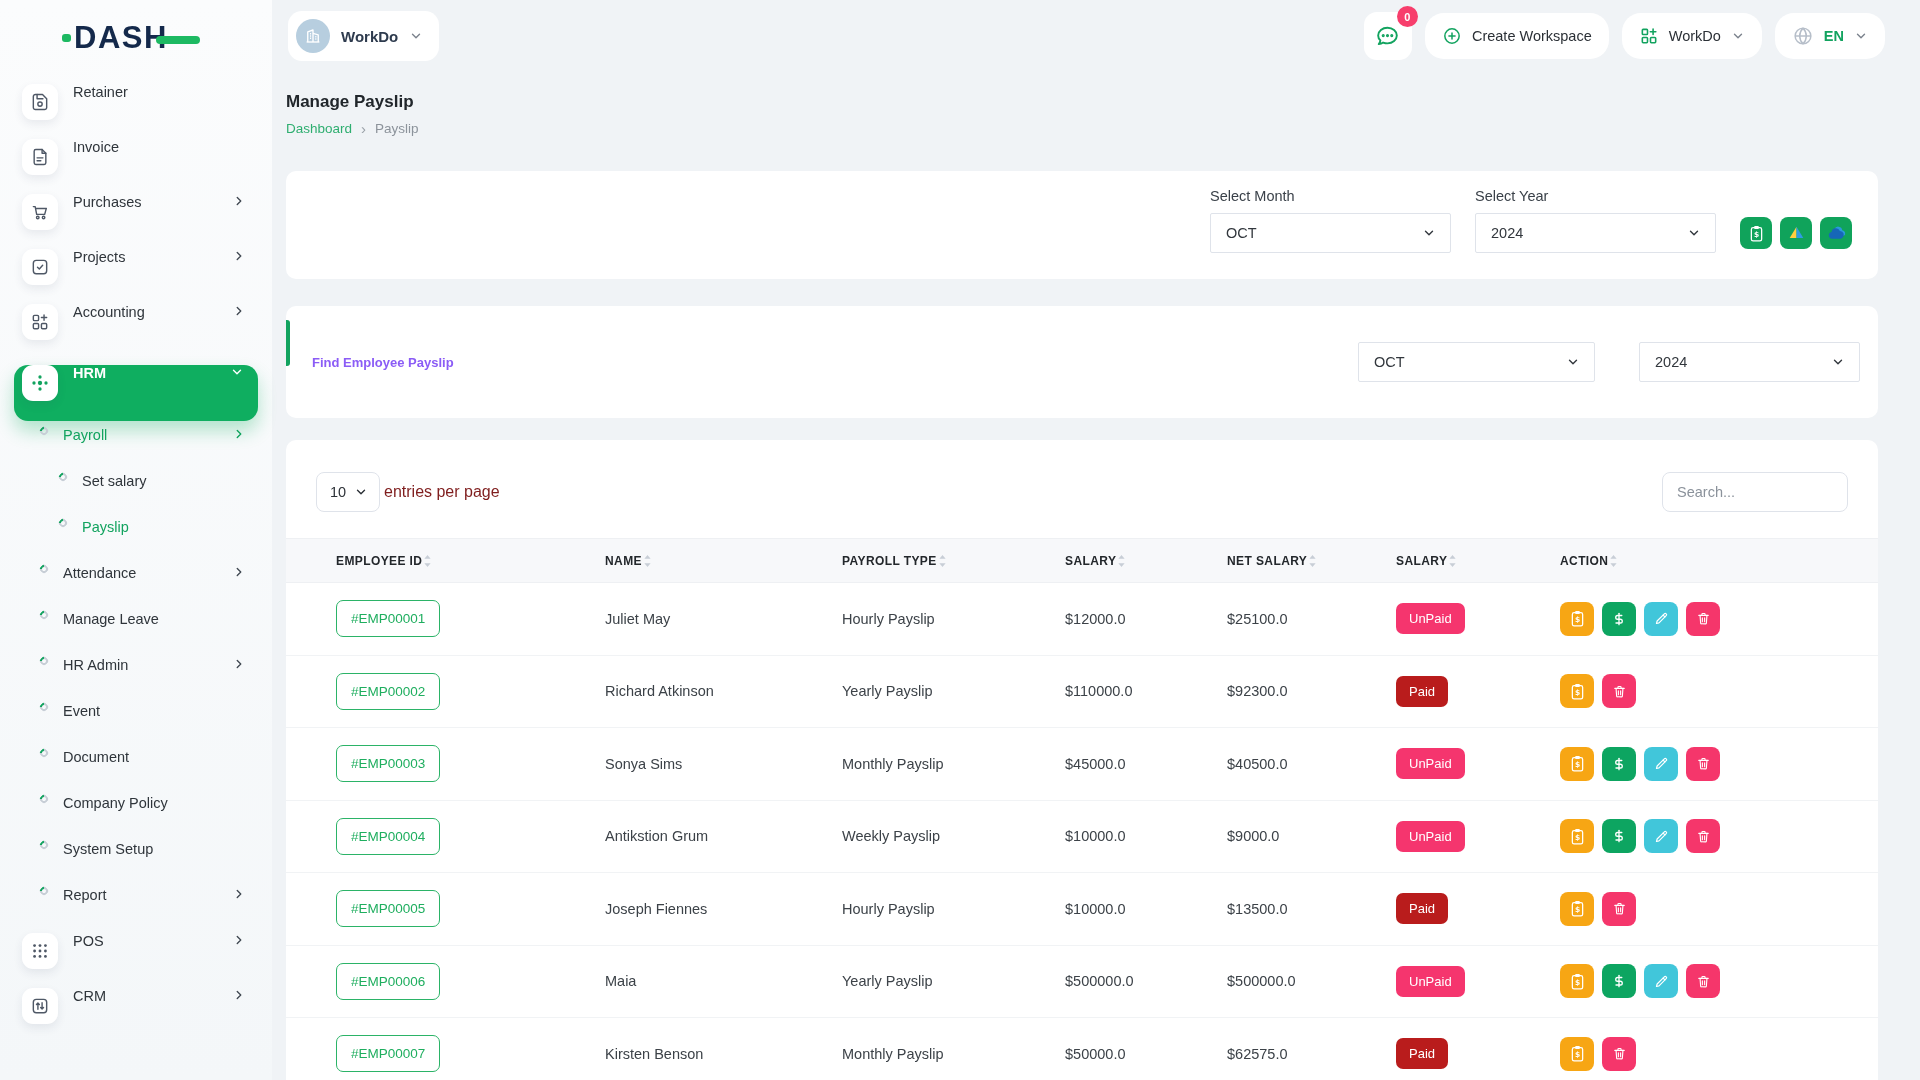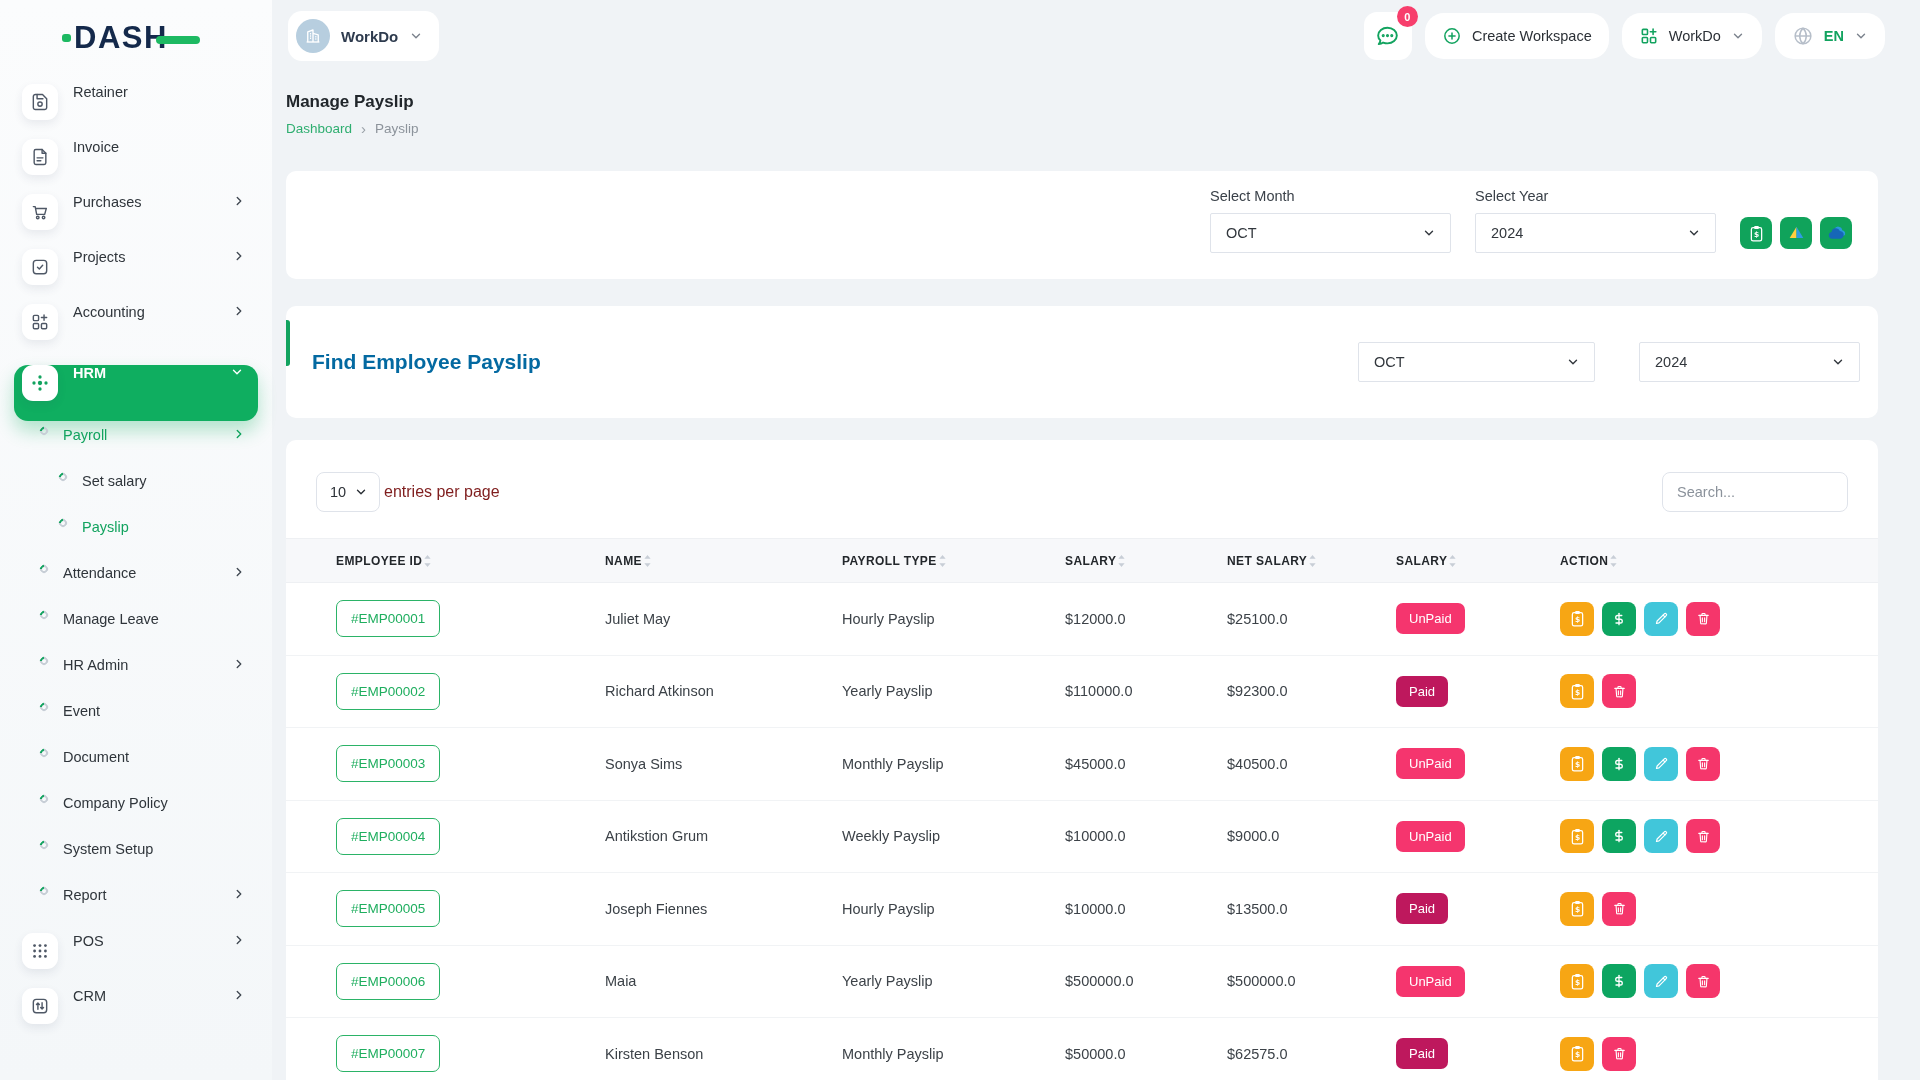--- a/index.html
+++ b/index.html
@@ -56,21 +56,21 @@
   .flabel{font-size:14.5px;color:#3a4149}
   .select{display:flex;align-items:center;justify-content:space-between;height:40px;border:1px solid #dfe3ea;border-radius:2px;background:#fff;padding:0 14px 0 15px;font-size:14.5px;color:#32373d;cursor:pointer}
   .sel-240{width:241px}
   .gbtn-row{display:flex;gap:8px;margin-bottom:4px}
   .gbtn{width:32px;height:32px;border-radius:8px;background:#10a35b;border:none;display:flex;align-items:center;justify-content:center;cursor:pointer}
   .gbtn span{display:flex}
 
   
   .find-card{margin-top:27px;height:112px;display:flex;align-items:center;padding:0 18px 0 26px;position:relative}
   .find-card::before{content:"";position:absolute;left:0;top:14px;width:4px;height:46px;background:#12a35f;border-radius:0 3px 3px 0}
-  .find-title{font-size:21px;font-weight:700;color:#0369a1}
+  .find-title{font-size:13px;font-weight:700;color:#8b5cf6}
   .find-selects{margin-left:auto;display:flex;gap:44px}
   .sel-237{width:237px}.sel-221{width:221px}
 
   
   .table-card{margin-top:22px;border-radius:10px 10px 0 0;height:700px;padding-top:32px;overflow:hidden}
   .table-top{display:flex;align-items:center;padding:0 30px}
   .entries-select{width:64px;height:40px;border:1px solid #dfe3ea;border-radius:8px;background:#fff;display:flex;align-items:center;justify-content:space-between;padding:0 11px 0 13px;font-size:14.5px;color:#2d3238;cursor:pointer}
   .entries-label{margin-left:4px;font-size:16px;color:#7f1d1d}
   .search-input{margin-left:auto;width:186px;height:40px;border:1px solid #dfe3ea;border-radius:8px;padding:0 14px;font-size:14.5px;color:#32373d;font-family:inherit;outline:none;background:#fff}
   .search-input::placeholder{color:#8b929b}
@@ -78,21 +78,21 @@
   .grid-cols{display:grid;grid-template-columns:299px 237px 223px 162px 169px 164px 1fr}
   .thead{margin-top:26px;background:#f7f8fa;border-top:1px solid #eef0f3;border-bottom:1px solid #eef0f3;height:45px;align-items:center}
   .th{display:flex;align-items:center;justify-content:flex-start;padding:0 14px 0 20px;font-size:12px;font-weight:700;color:#23272b;letter-spacing:.4px;cursor:pointer}
   .th:first-child{padding-left:50px}
   .sort{display:flex;opacity:.9}
   .trow{height:72.5px;align-items:center;border-bottom:1px solid #f1f3f5}
   .td{padding-left:20px;font-size:14.5px;color:#3c4248}
   .td:first-child{padding-left:50px}
   .emp-chip{display:inline-block;border:1px solid #2bb367;color:#1fae5f;border-radius:7px;padding:10px 14px;font-size:13.5px;background:#fff}
   .status{display:inline-block;border-radius:7px;padding:8px 13px;color:#fff;font-size:13px}
-  .status.paid{background:#be185d}
+  .status.paid{background:#b91c1c}
   .status.unpaid{background:#f5356e}
   .actions{display:flex;gap:8px}
   .abtn{width:34px;height:34px;border-radius:8px;border:none;display:flex;align-items:center;justify-content:center;cursor:pointer}
   .abtn span{display:flex}
   .abtn-orange{background:#f7a614}
   .abtn-green{background:#0da561}
   .abtn-cyan{background:#41c6da}
   .abtn-pink{background:#f5366b}
 </style>
 </head>

